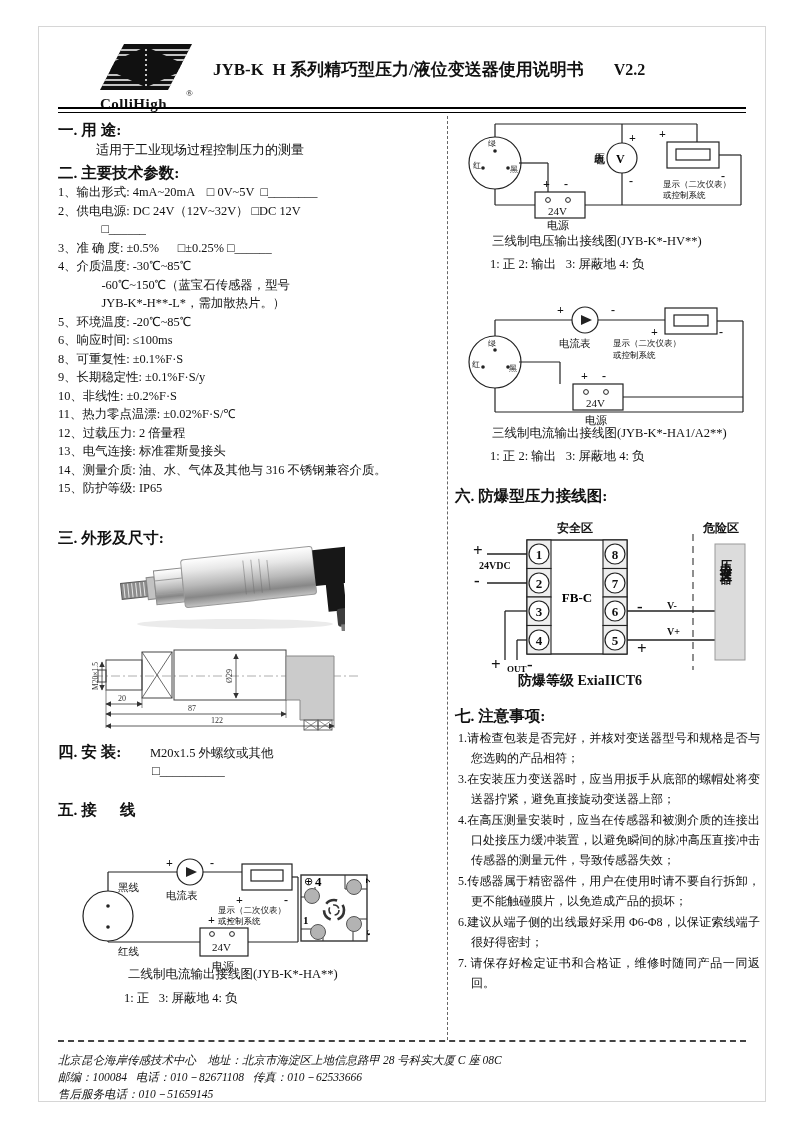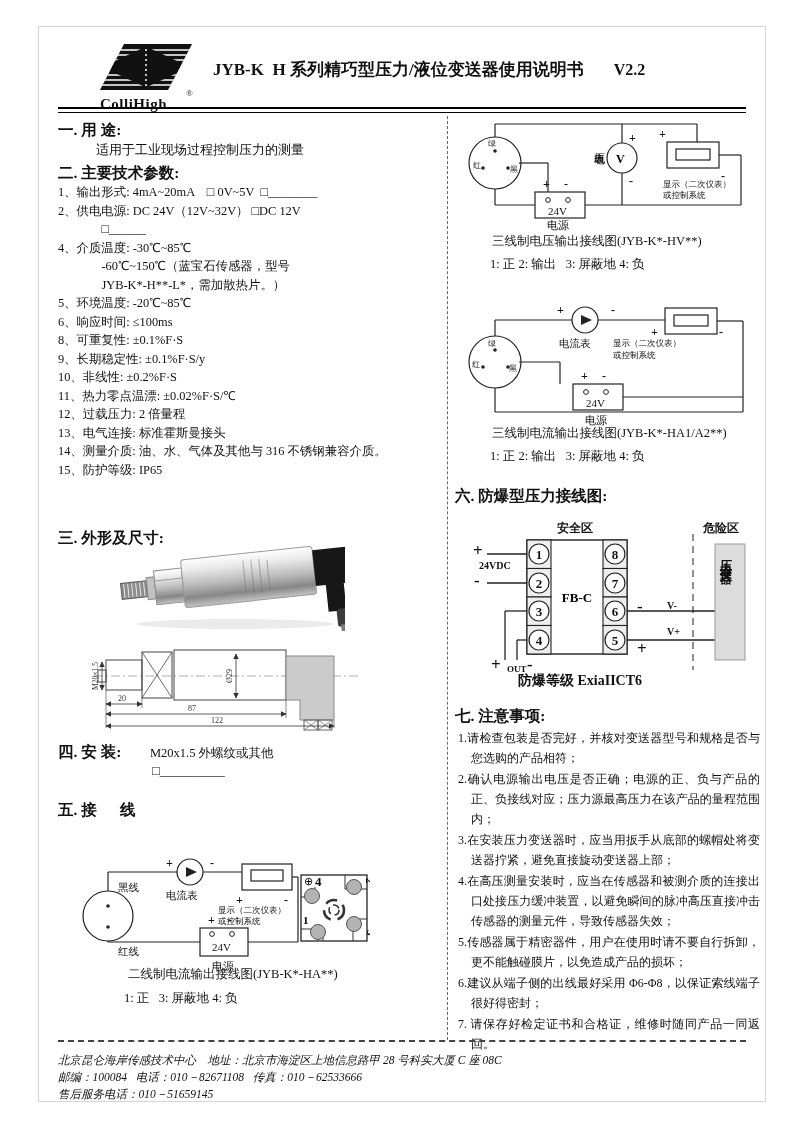--- a/index.html
+++ b/index.html
@@ -74,20 +74,21 @@
 
   <div class="abs h1" style="left:58px;top:120px;">一. 用 途:</div>
   <div class="abs body13" style="left:96px;top:141px;">适用于工业现场过程控制压力的测量</div>
 
   <div class="abs h1" style="left:58px;top:163px;">二. 主要技术参数:</div>
   <ul class="abs plist" style="left:58px;top:183px;width:392px;">
 
   <li>1、输出形式: 4mA~20mA    □ 0V~5V  □________</li>
       <li>2、供电电源: DC 24V（12V~32V） □DC 12V</li>
       <li>              □______</li>
+      <li>3、准 确 度: ±0.5%      □±0.25% □______</li>
       <li>4、介质温度: -30℃~85℃</li>
       <li>              -60℃~150℃（蓝宝石传感器，型号</li>
       <li>              JYB-K*-H**-L*，需加散热片。）</li>
       <li>5、环境温度: -20℃~85℃</li>
       <li>6、响应时间: ≤100ms</li>
       <li>8、可重复性: ±0.1%F·S</li>
       <li>9、长期稳定性: ±0.1%F·S/y</li>
       <li>10、非线性: ±0.2%F·S</li>
       <li>11、热力零点温漂: ±0.02%F·S/℃</li>
       <li>12、过载压力: 2 倍量程</li>
@@ -397,21 +398,20 @@
     <div class="abs pmbig" style="left:172px;top:118px;">+</div>
     <div class="abs" style="left:202px;top:104px;font-size:10px;font-weight:bold;">V+</div>
     <div class="abs vtrans" style="left:252px;top:28px;height:106px;">压力变送器</div>
   </div>
   <div class="abs rating" style="left:518px;top:672px;">防爆等级 ExiaIICT6</div>
 
   <div class="abs h1" style="left:455px;top:706px;">七. 注意事项:</div>
   <ol class="abs nlist" style="left:458px;top:728px;width:302px;">
 
   <li>1.请检查包装是否完好，并核对变送器型号和规格是否与您选购的产品相符；</li>
-      <li>2.确认电源输出电压是否正确；电源的正、负与产品的正、负接线对应；压力源最高压力在该产品的量程范围内；</li>
       <li>3.在安装压力变送器时，应当用扳手从底部的螺帽处将变送器拧紧，避免直接旋动变送器上部；</li>
       <li>4.在高压测量安装时，应当在传感器和被测介质的连接出口处接压力缓冲装置，以避免瞬间的脉冲高压直接冲击传感器的测量元件，导致传感器失效；</li>
       <li>5.传感器属于精密器件，用户在使用时请不要自行拆卸，更不能触碰膜片，以免造成产品的损坏；</li>
       <li>6.建议从端子侧的出线最好采用 Φ6-Φ8，以保证索线端子很好得密封；</li>
       <li>7. 请保存好检定证书和合格证，维修时随同产品一同返回。</li>
     </ol>
 
   <div class="abs dashrule" style="left:58px;top:1040px;width:688px;"></div>
   <div class="abs foot" style="left:58px;top:1052px;">北京昆仑海岸传感技术中心    地址：北京市海淀区上地信息路甲 28 号科实大厦 C 座 08C</div>
   <div class="abs foot" style="left:58px;top:1069px;text-align:center;">邮编：100084   电话：010－82671108   传真：010－62533666</div>

